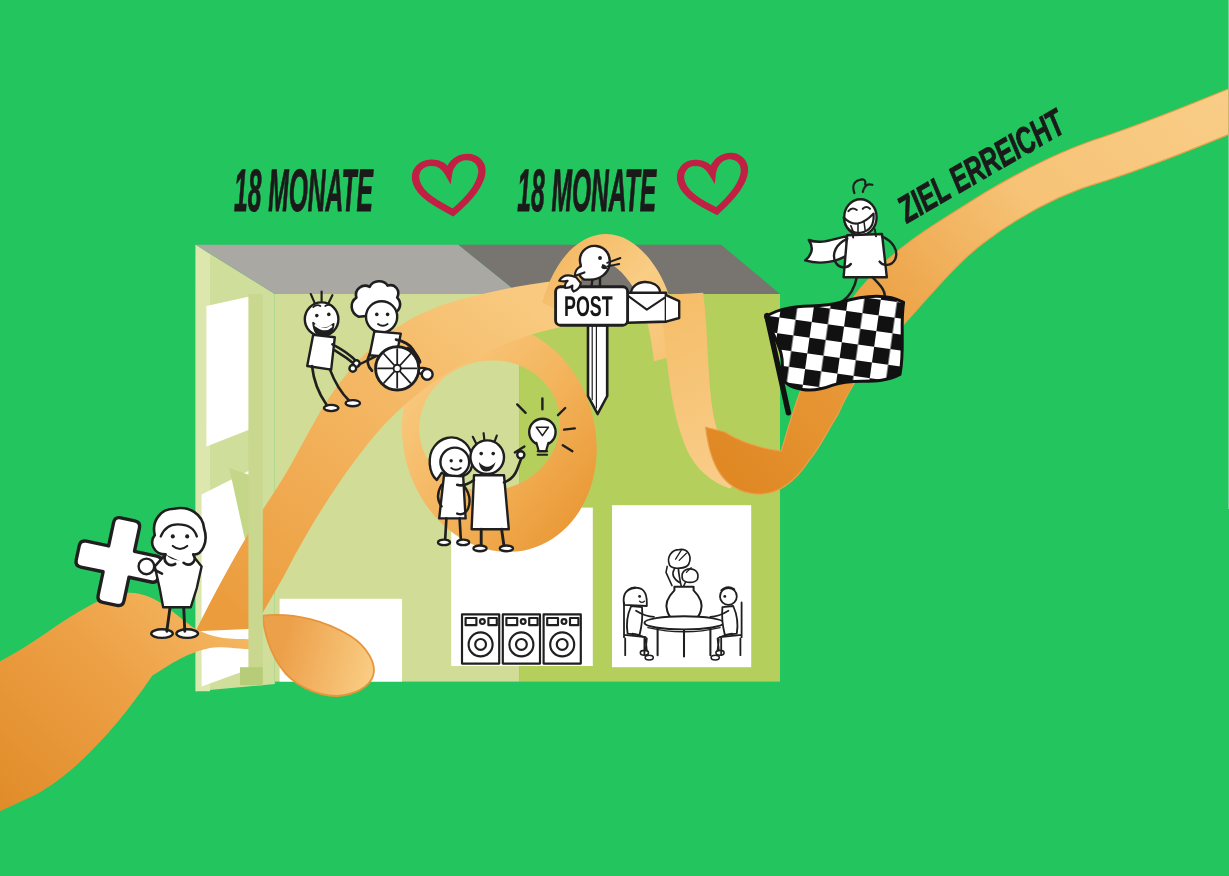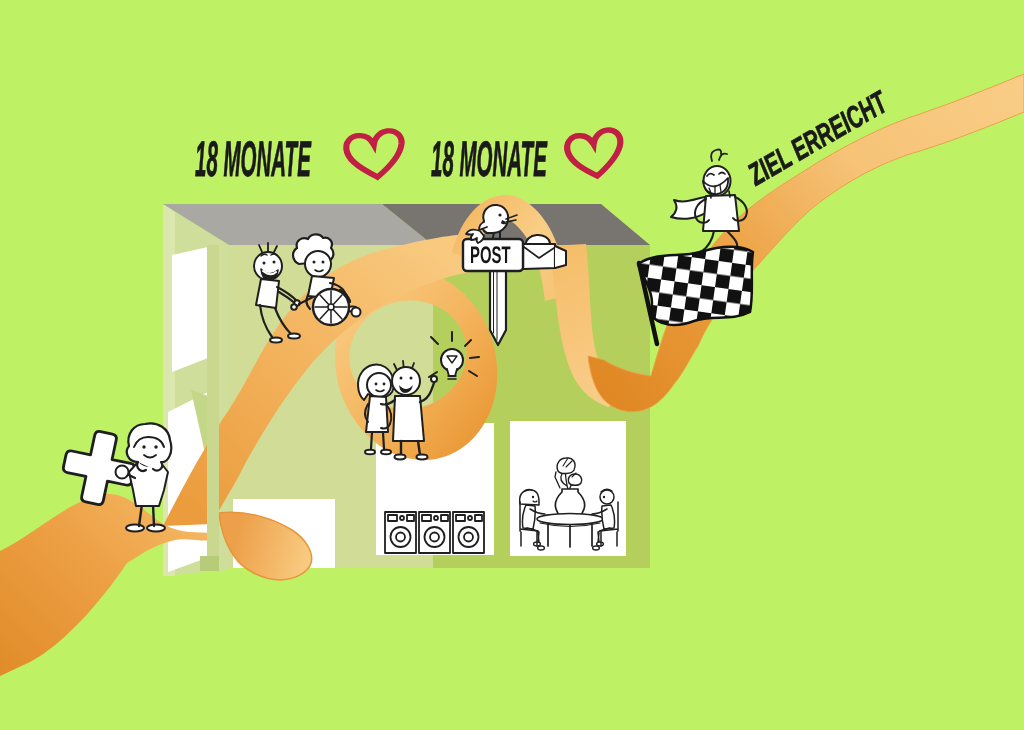--- a/index.html
+++ b/index.html
@@ -1,16 +1,16 @@
 <!DOCTYPE html>
 <html><head>
 <meta charset="utf-8">
 <style>
   html,body{margin:0;padding:0;background:#ffffff;}
-  #stage{width:1024px;height:730px;position:relative;overflow:hidden;background:#bef264;}
+  #stage{width:1024px;height:730px;position:relative;overflow:hidden;background:#22c55e;}
   svg{display:block;}
   text{font-family:"Liberation Sans", sans-serif; -webkit-font-smoothing:antialiased; text-rendering:geometricPrecision;}
 </style>
 </head>
 <body>
 <div id="stage">
 <svg width="1024" height="730" viewBox="0 0 1024 730" xmlns="http://www.w3.org/2000/svg">
 <defs>
   <linearGradient id="gSweep" x1="0" y1="680" x2="190" y2="490" gradientUnits="userSpaceOnUse">
     <stop offset="0" stop-color="#e08b28"></stop>

